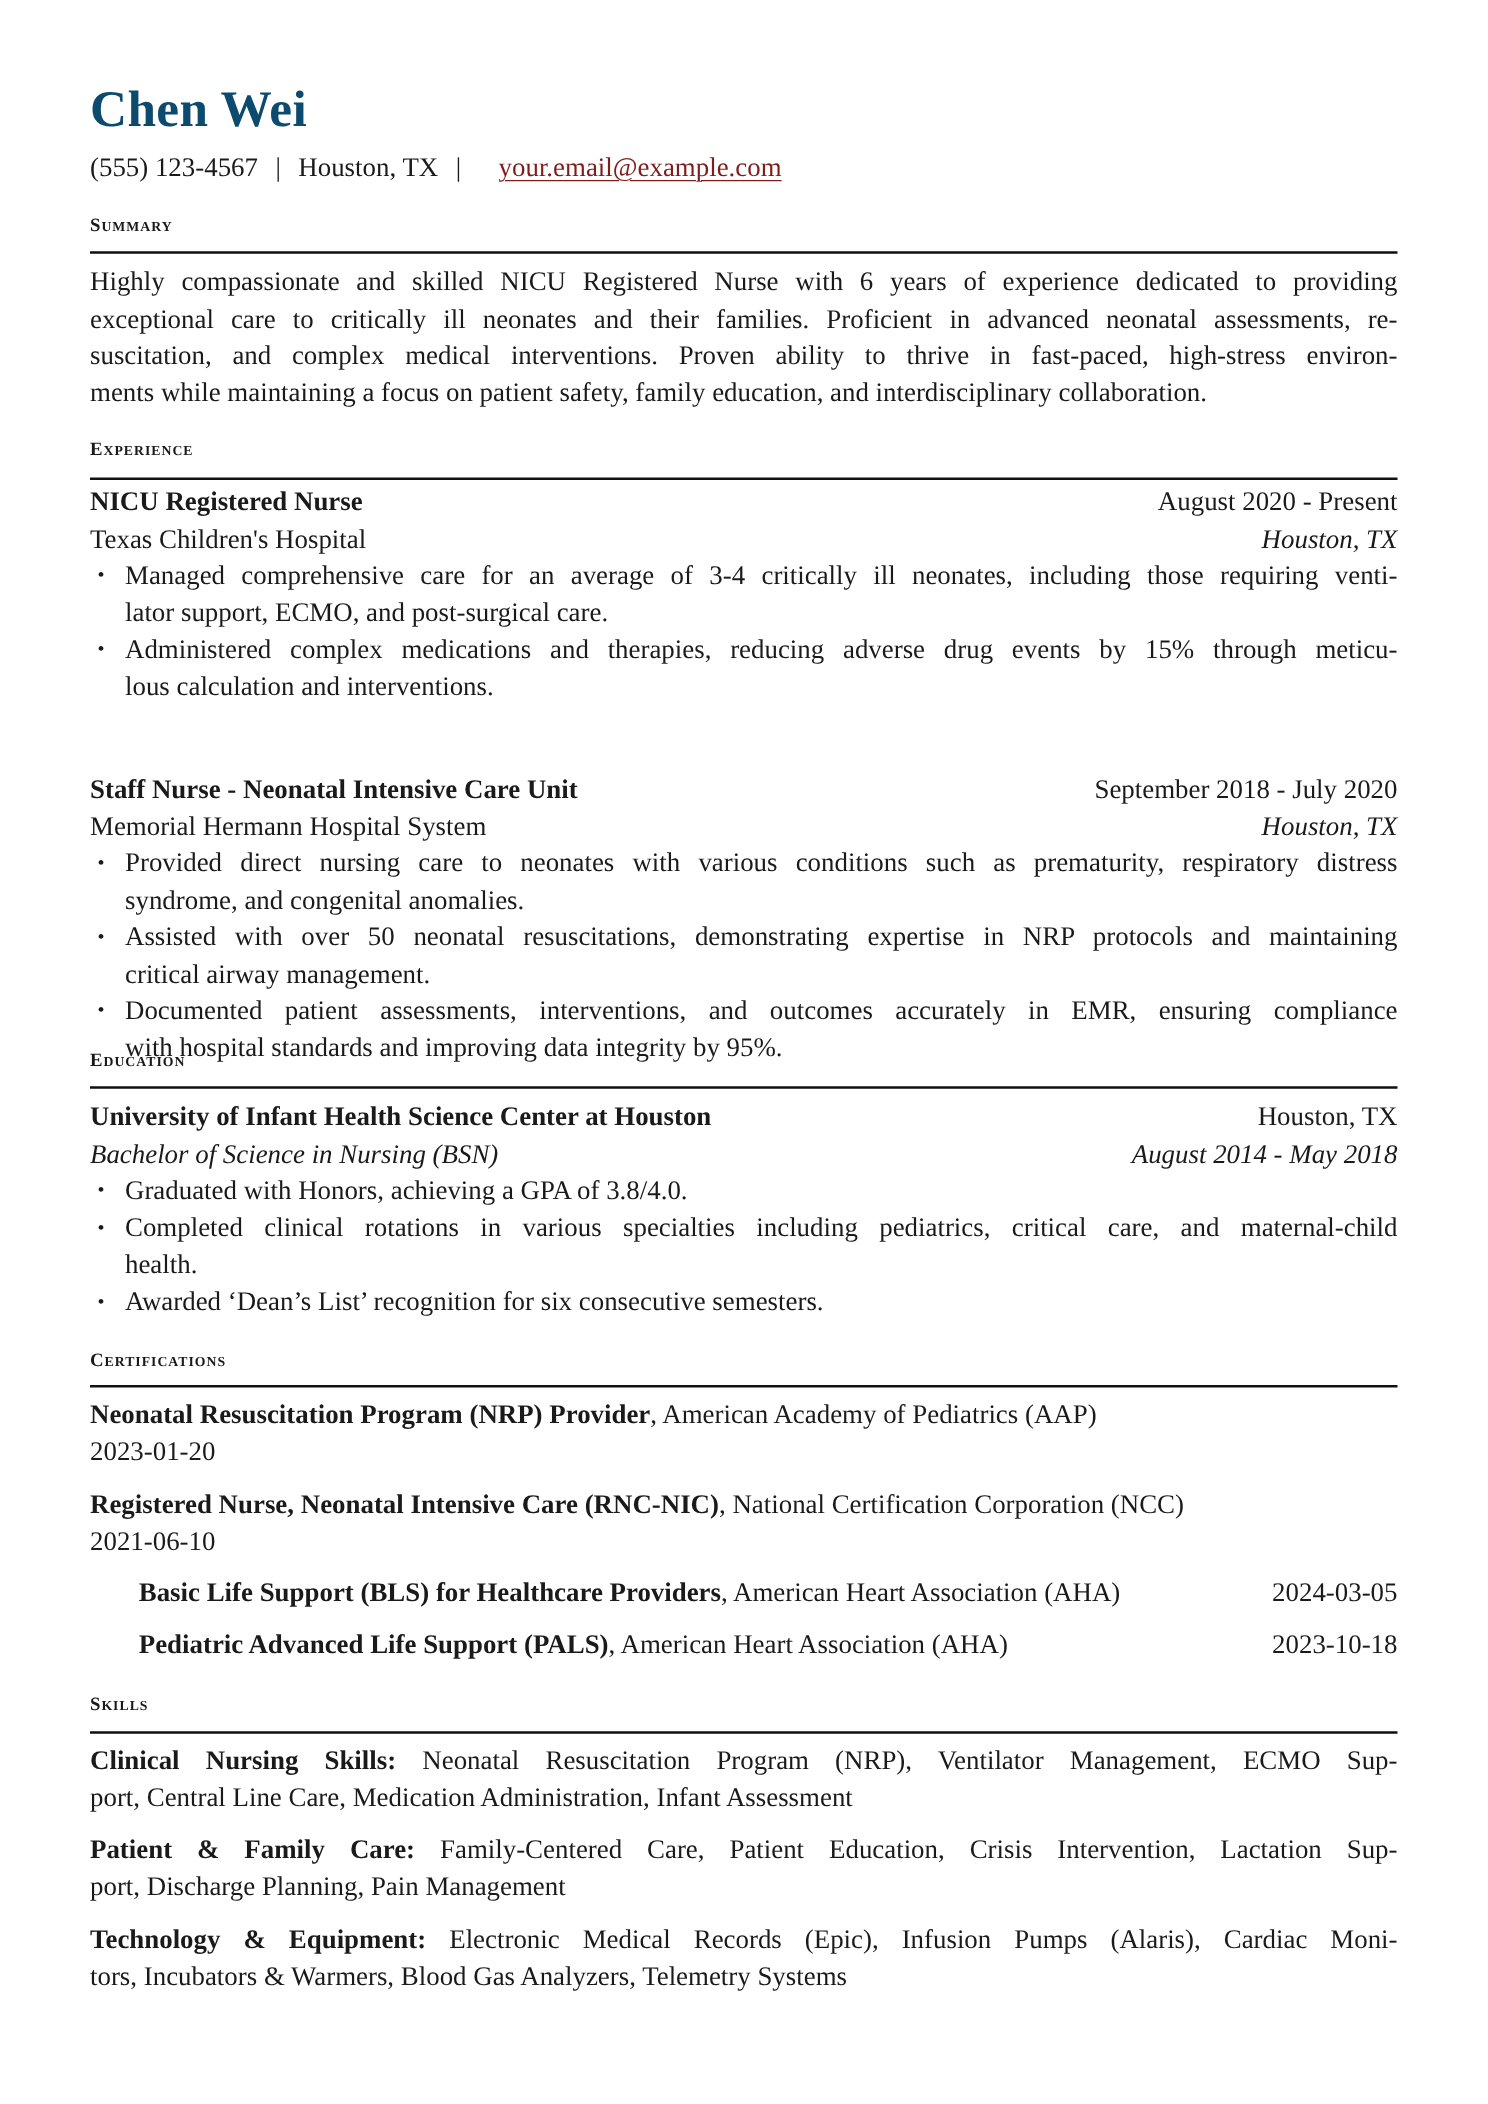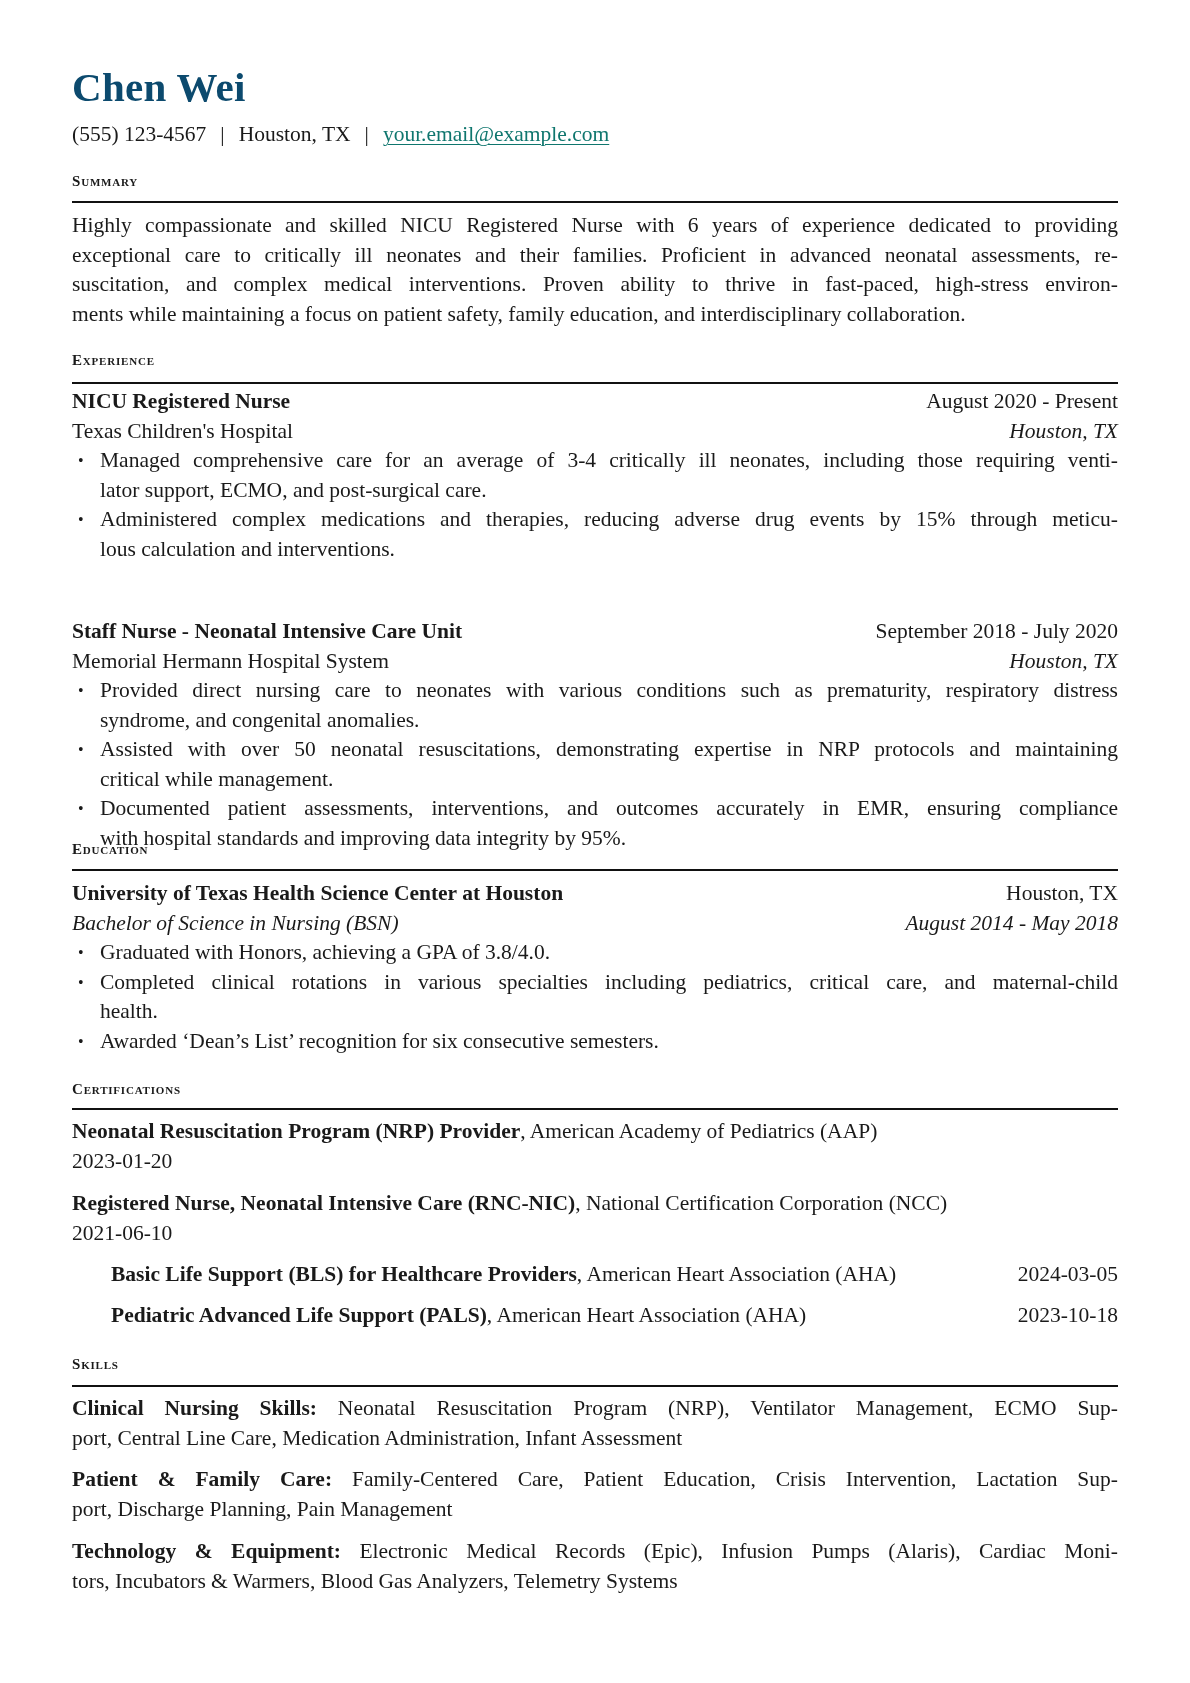--- a/index.html
+++ b/index.html
@@ -4,21 +4,21 @@
 <style>
   html, body { margin: 0; padding: 0; background: #ffffff; }
   body { width: 1190px; height: 1683px; position: relative; overflow: hidden;
          font-family: "Liberation Serif", "DejaVu Serif", serif; color: #1a1a1a; }
   .abs { position: absolute; left: 72px; width: 1046px; }
   .line { height: 29.5px; line-height: 29.5px; font-size: 21.5px; white-space: nowrap; }
   .just { text-align: justify; text-align-last: justify; }
   .name { font-size: 41px; font-weight: bold; line-height: 48px; height: 48px; color: #0c4a6e; letter-spacing: 0.3px; }
   .contact { font-size: 21.5px; line-height: 29.5px; height: 29.5px; white-space: nowrap; }
   .contact .sep { display: inline-block; margin: 0 14px; }
-  .contact a { color: #0f766e; text-decoration: underline; text-underline-offset: 3px; text-decoration-thickness: 1px; }
+  .contact a { color: #7f1d1d; text-decoration: underline; text-underline-offset: 3px; text-decoration-thickness: 1px; margin-left: 16px; }
   .sec-title { font-size: 15px; font-weight: bold; font-variant: small-caps; letter-spacing: 0.8px; line-height: 29.5px; height: 29.5px; }
   .rule { position: absolute; left: 72px; width: 1046px; height: 2px; background: #111; }
   .row { display: flex; justify-content: space-between; }
   .bold { font-weight: bold; }
   .ital { font-style: italic; }
   .bullet-line { padding-left: 28px; position: relative; }
   .bullet-line .dot { position: absolute; left: 6px; top: 0; font-size: 16px; }
   .cont-line { padding-left: 28px; }
   .cert-row { display: flex; justify-content: space-between; margin-left: 39px; }
 </style>
@@ -74,33 +74,33 @@
   </div>
   <div class="line bullet-line just">
     <span class="dot">•</span>
     <span>Provided direct nursing care to neonates with various conditions such as prematurity, respiratory distress</span>
   </div>
   <div class="line cont-line">syndrome, and congenital anomalies.</div>
   <div class="line bullet-line just">
     <span class="dot">•</span>
     <span>Assisted with over 50 neonatal resuscitations, demonstrating expertise in NRP protocols and maintaining</span>
   </div>
-  <div class="line cont-line">critical while management.</div>
+  <div class="line cont-line">critical airway management.</div>
   <div class="line bullet-line just">
     <span class="dot">•</span>
     <span>Documented patient assessments, interventions, and outcomes accurately in EMR, ensuring compliance</span>
   </div>
   <div class="line cont-line">with hospital standards and improving data integrity by 95%.</div>
 </div>
 
 <div class="abs sec-title" style="top:835px;">Education</div>
 <div class="rule" style="top:869px;"></div>
 <div class="abs" style="top:879px;">
   <div class="line row">
-    <span class="bold">University of Texas Health Science Center at Houston</span>
+    <span class="bold">University of Infant Health Science Center at Houston</span>
     <span>Houston, TX</span>
   </div>
   <div class="line row">
     <span class="ital">Bachelor of Science in Nursing (BSN)</span>
     <span class="ital">August 2014 - May 2018</span>
   </div>
   <div class="line bullet-line">
     <span class="dot">•</span>
     <span>Graduated with Honors, achieving a GPA of 3.8/4.0.</span>
   </div>

